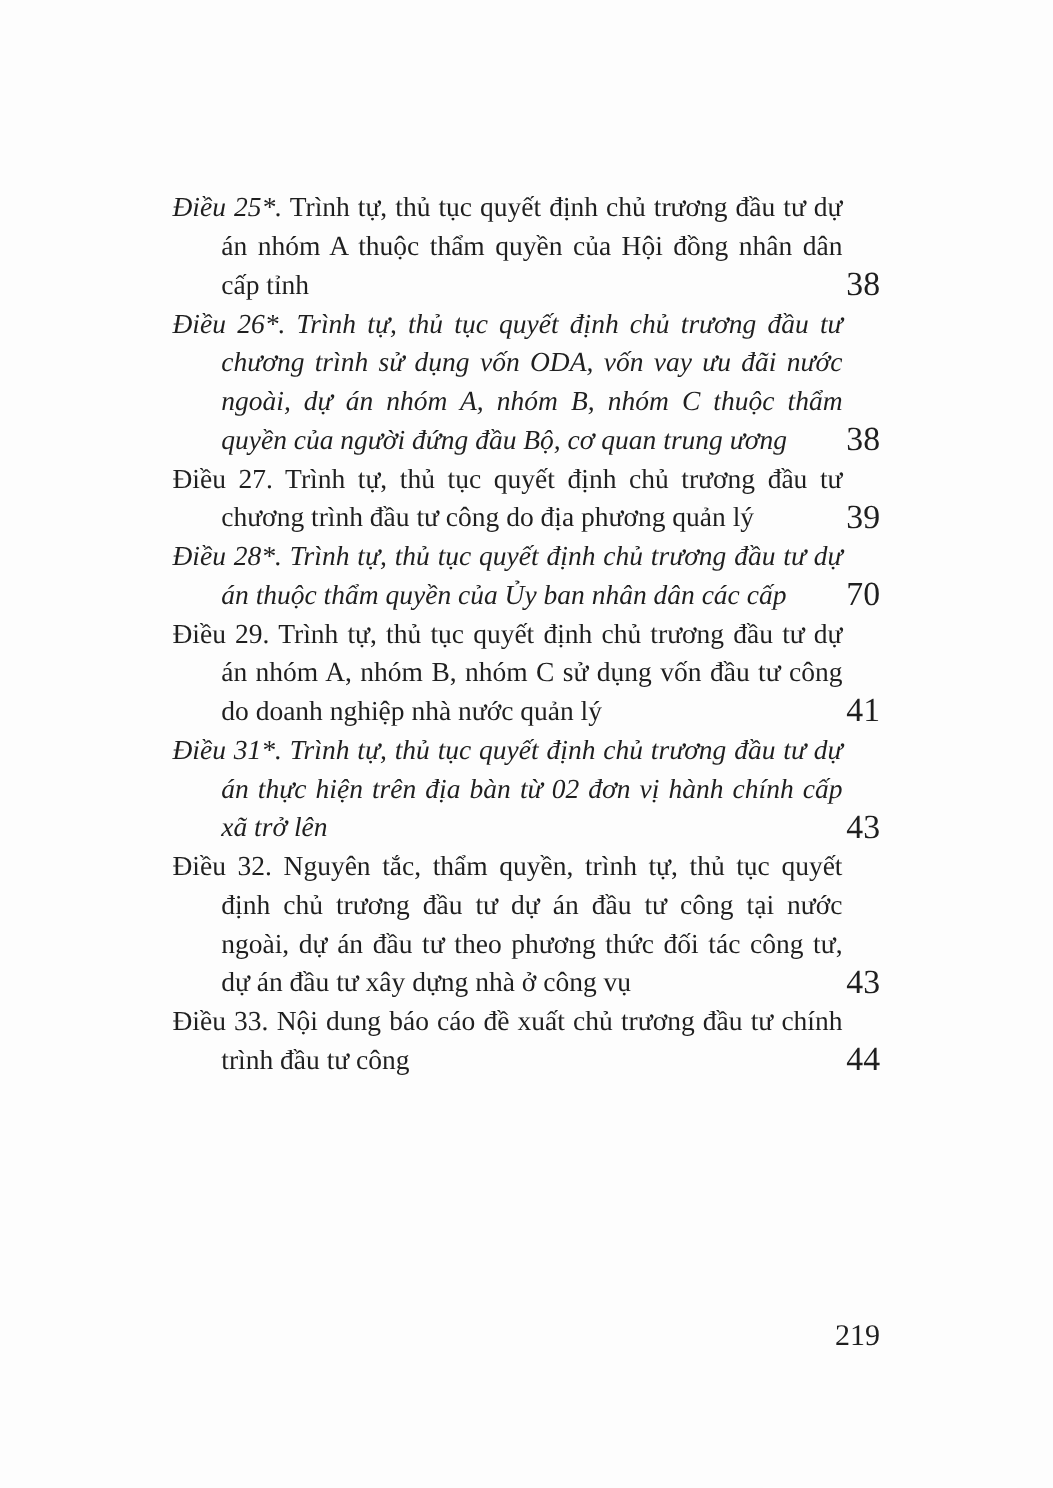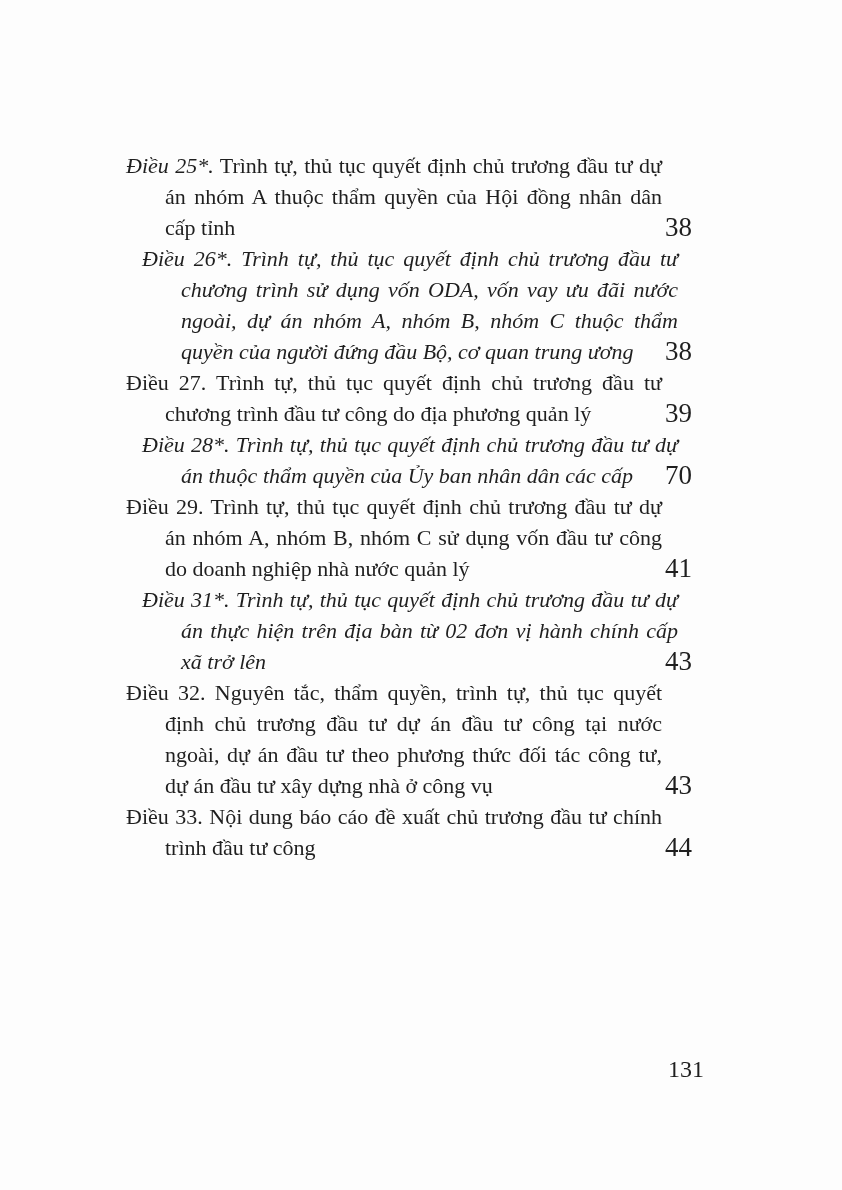--- a/index.html
+++ b/index.html
@@ -7,21 +7,21 @@
     position: relative;
     width: 842px;
     height: 1190px;
     background: #fdfdfd;
     color: #1f1f1f;
     font-family: "Liberation Serif", "DejaVu Serif", serif;
     overflow: hidden;
   }
   .toc {
     position: absolute;
-    left: 126px;
+    left: 138px;
     top: 150px;
     width: 566px;
   }
   .toc-entry {
     position: relative;
   }
   .entry-text {
     width: 497px;
     font-size: 22px;
     line-height: 31px;
@@ -30,21 +30,21 @@
     text-indent: -39px;
   }
   .entry-page {
     position: absolute;
     right: 0;
     bottom: 0;
     font-size: 27px;
     line-height: 31px;
   }
   .label-italic .entry-label { font-style: italic; }
-  .full-italic .entry-text { font-style: italic; margin-left: 16px; }
+  .full-italic .entry-text { font-style: italic; }
   .footer-folio {
     position: absolute;
     top: 1054px;
     right: 138px;
     font-size: 24px;
     line-height: 30px;
   }
 </style>
 </head>
 <body>
@@ -89,15 +89,15 @@
       <span class="entry-page">43</span>
     </div>
 
     <div class="toc-entry">
       <div class="entry-text"><span class="entry-label">Điều 33.</span> <span class="entry-body">Nội dung báo cáo đề xuất chủ trương đầu tư chính trình đầu tư công</span></div>
       <span class="entry-page">44</span>
     </div>
 
   </div>
 
-  <div class="footer-folio">131</div>
+  <div class="footer-folio">219</div>
 
 </div>
 
 </body></html>

